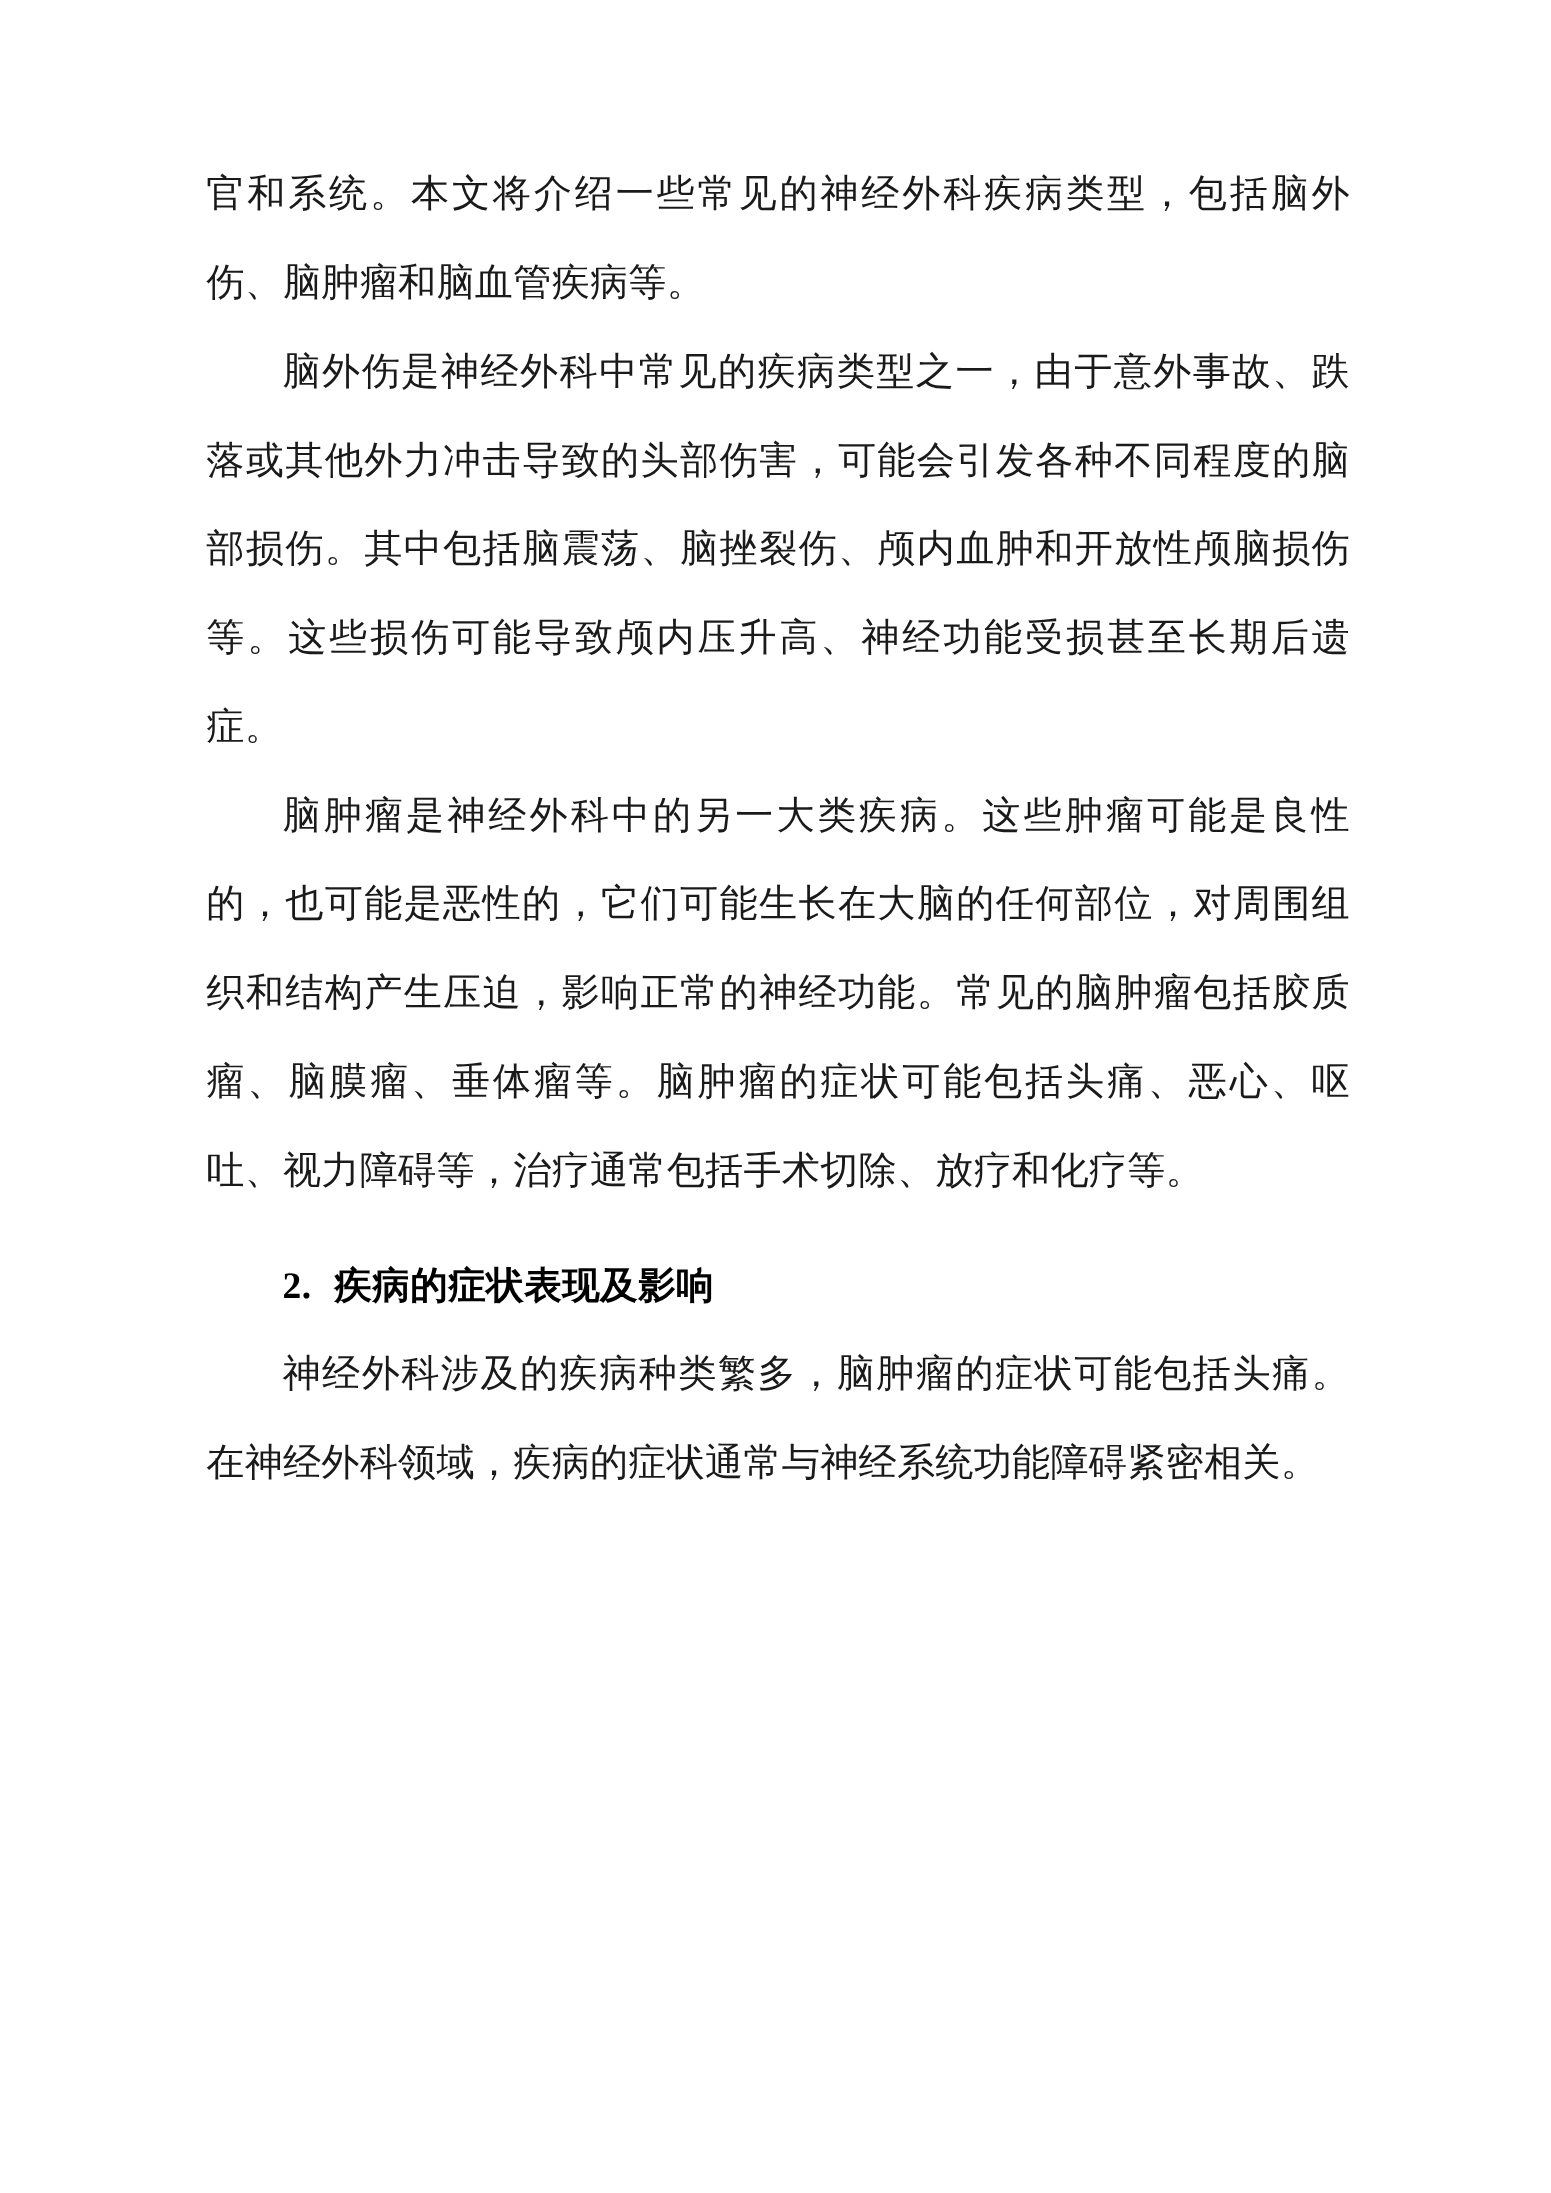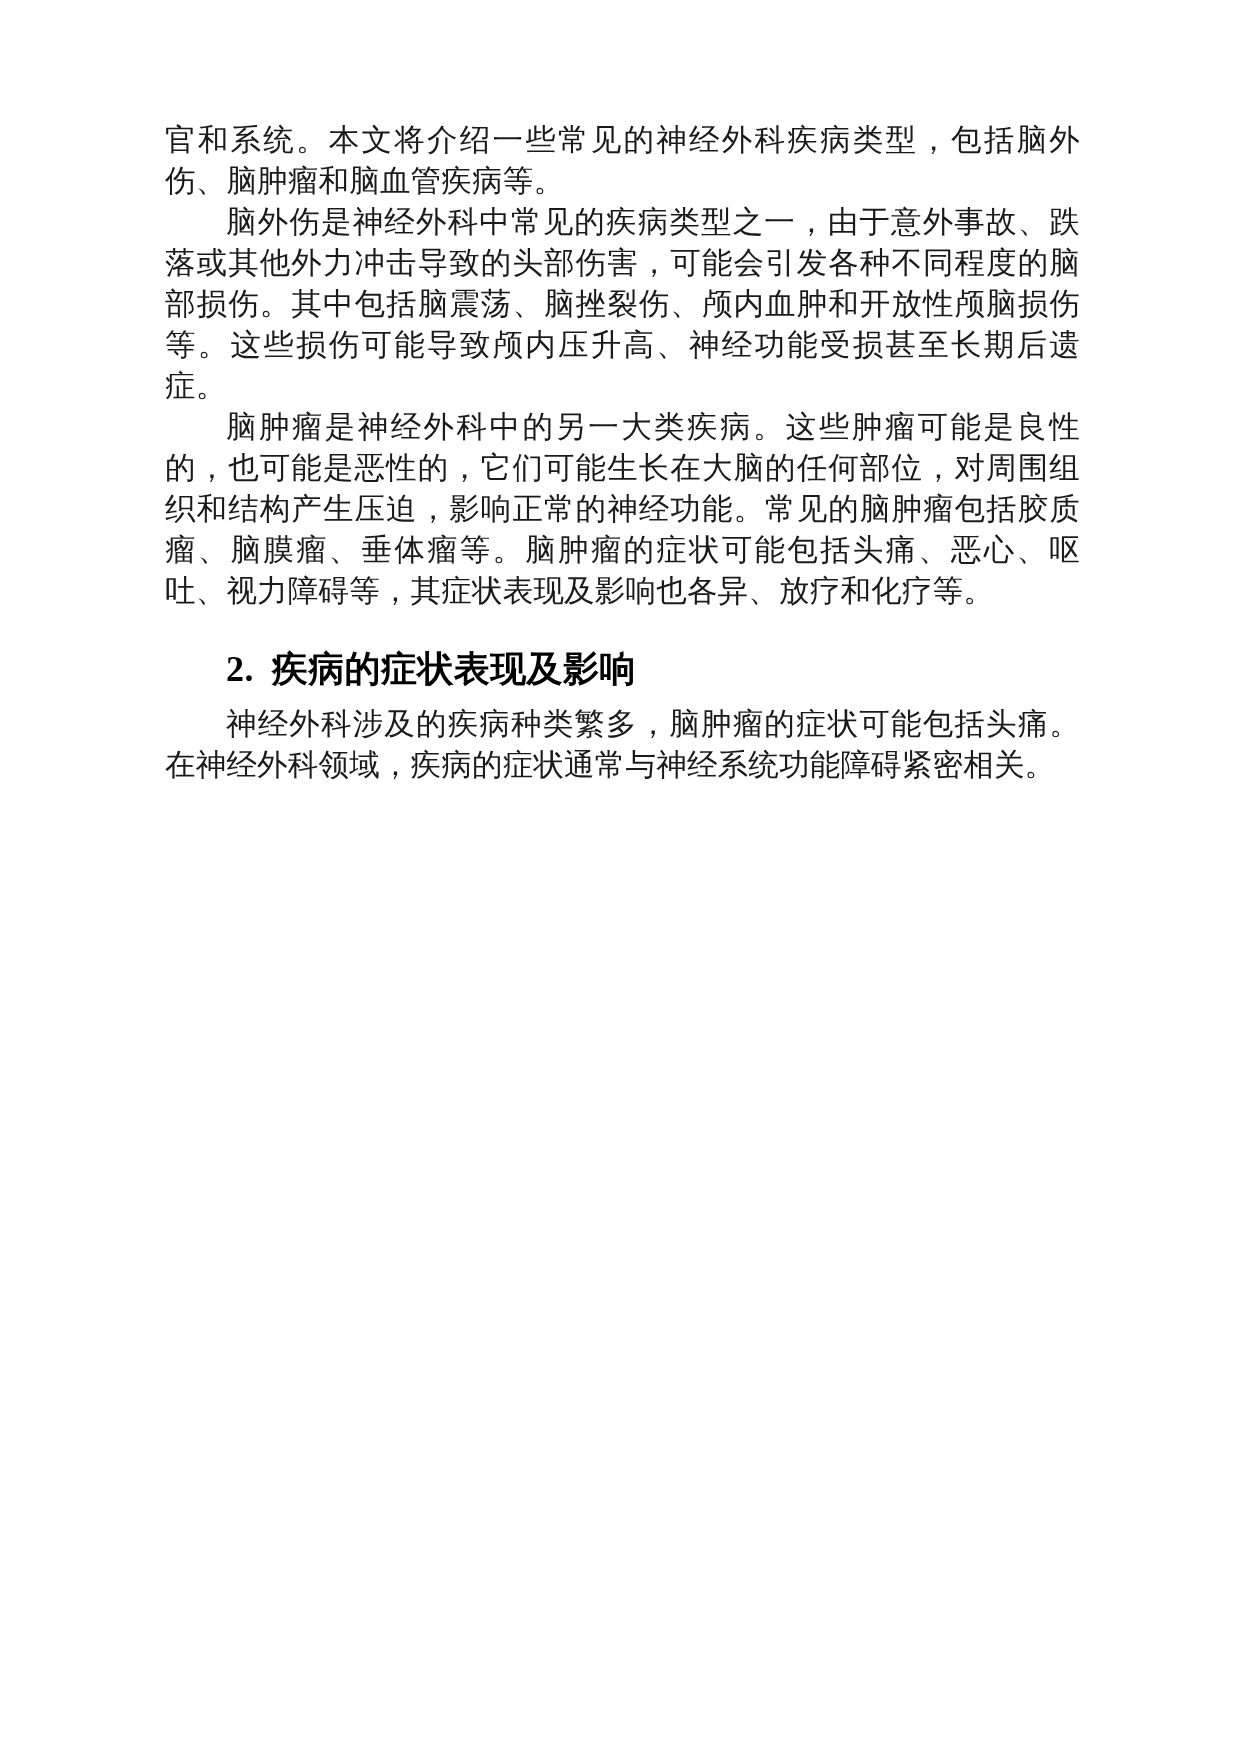--- a/index.html
+++ b/index.html
@@ -21,54 +21,54 @@
     box-sizing: border-box;
     padding: 120px 160px 60px 165px;
     background: #ffffff;
   }
   .doc-body {
     width: 915px;
   }
   p.para {
     margin: 0;
     font-size: 30.5px;
-    line-height: 41px;
+    line-height: 71px;
     text-align: justify;
     text-justify: inter-ideograph;
     letter-spacing: 0.2px;
     color: #1a1a1a;
   }
   p.indent {
     text-indent: 61px;
   }
   h2.heading {
     margin: 0;
     padding-top: 22px;
-    font-size: 36px;
+    font-size: 30px;
     line-height: 70px;
     font-weight: bold;
     letter-spacing: 0.4px;
     color: #000;
     text-indent: 61px;
   }
   h2.heading .num {
     margin-right: 18px;
   }
 </style>
 </head>
 <body>
 
 <div class="page">
   <div class="doc-body">
 
     <p class="para">官和系统。本文将介绍一些常见的神经外科疾病类型，包括脑外伤、脑肿瘤和脑血管疾病等。</p>
 
     <p class="para indent">脑外伤是神经外科中常见的疾病类型之一，由于意外事故、跌落或其他外力冲击导致的头部伤害，可能会引发各种不同程度的脑部损伤。其中包括脑震荡、脑挫裂伤、颅内血肿和开放性颅脑损伤等。这些损伤可能导致颅内压升高、神经功能受损甚至长期后遗症。</p>
 
-    <p class="para indent">脑肿瘤是神经外科中的另一大类疾病。这些肿瘤可能是良性的，也可能是恶性的，它们可能生长在大脑的任何部位，对周围组织和结构产生压迫，影响正常的神经功能。常见的脑肿瘤包括胶质瘤、脑膜瘤、垂体瘤等。脑肿瘤的症状可能包括头痛、恶心、呕吐、视力障碍等，其症状表现及影响也各异、放疗和化疗等。</p>
+    <p class="para indent">脑肿瘤是神经外科中的另一大类疾病。这些肿瘤可能是良性的，也可能是恶性的，它们可能生长在大脑的任何部位，对周围组织和结构产生压迫，影响正常的神经功能。常见的脑肿瘤包括胶质瘤、脑膜瘤、垂体瘤等。脑肿瘤的症状可能包括头痛、恶心、呕吐、视力障碍等，治疗通常包括手术切除、放疗和化疗等。</p>
 
 
     <h2 class="heading">
       <span class="num">2.</span><span>疾病的症状表现及影响</span>
     </h2>
 
     <p class="para indent">神经外科涉及的疾病种类繁多，脑肿瘤的症状可能包括头痛。在神经外科领域，疾病的症状通常与神经系统功能障碍紧密相关。</p>
 
   </div>
 </div>

